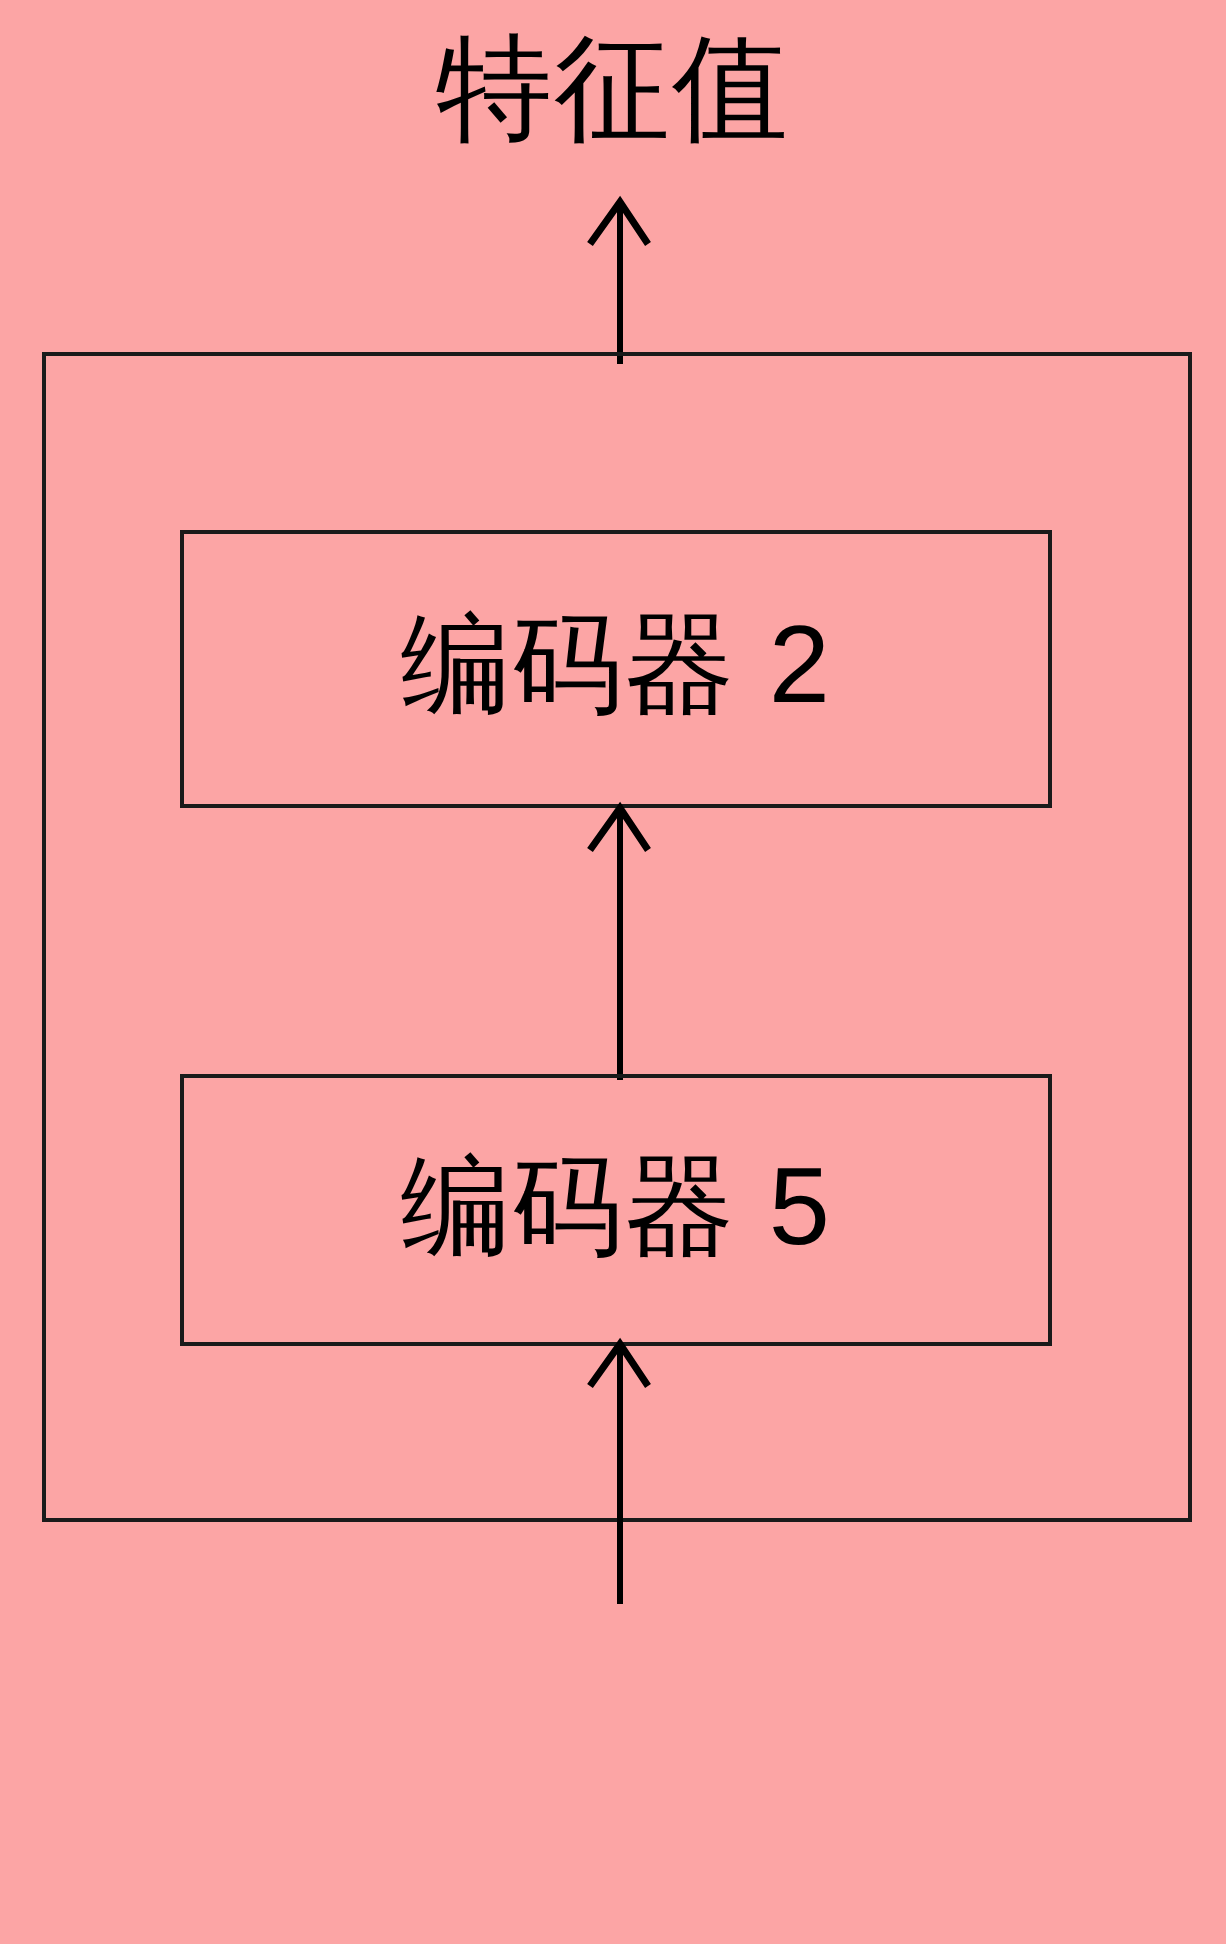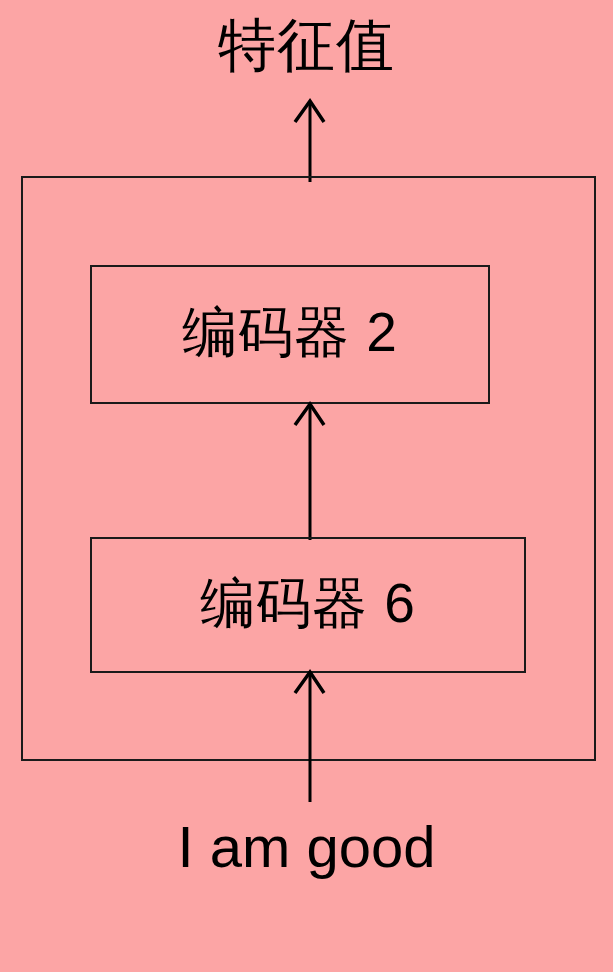--- a/index.html
+++ b/index.html
@@ -61,21 +61,21 @@
 
   .encoder-box {
     display: flex;
     align-items: center;
     justify-content: center;
   }
 
   #encoder-2-box {
     left: 90px;
     top: 265px;
-    width: 400px;
+    width: 436px;
     height: 139px;
   }
 
   #encoder-1-box {
     left: 90px;
     top: 537px;
     width: 436px;
     height: 136px;
   }
 
@@ -135,25 +135,24 @@
   </div>
 
   <div class="arrow" id="arrow-enc1-to-enc2">
     <svg width="48" height="142" viewBox="0 0 48 142">
       <line class="arrow-line" x1="24" y1="140" x2="24" y2="5"></line>
       <path class="arrow-head" d="M 9 25 L 24 4 L 38 25"></path>
     </svg>
   </div>
 
   <div class="box encoder-box" id="encoder-1-box">
-    <span class="encoder-text">编码器 6</span>
+    <span class="encoder-text">编码器 5</span>
   </div>
 
   <div class="arrow" id="arrow-input-to-enc1">
     <svg width="48" height="137" viewBox="0 0 48 137">
       <line class="arrow-line" x1="24" y1="134" x2="24" y2="5"></line>
       <path class="arrow-head" d="M 9 25 L 24 4 L 38 25"></path>
     </svg>
   </div>
 
-  <div class="label" id="input-label">I am good</div>
 
 </div>
 
 </body></html>

